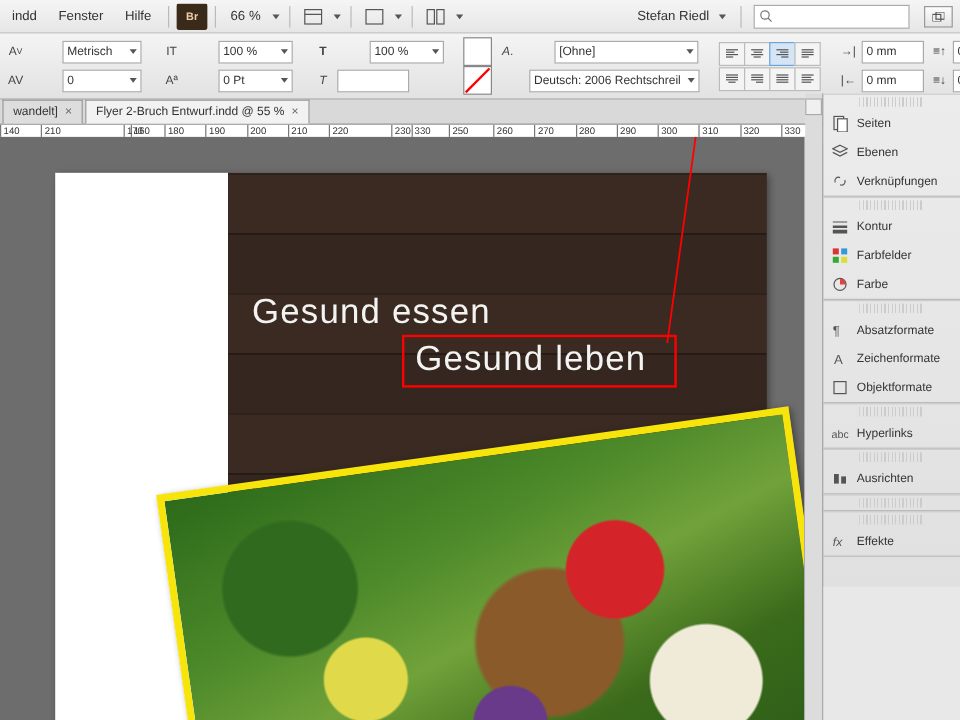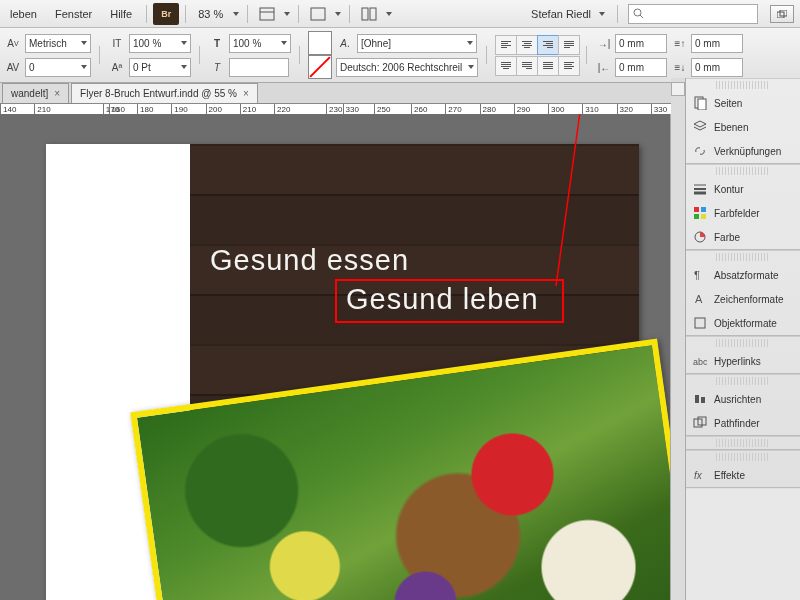--- a/index.html
+++ b/index.html
@@ -14,21 +14,21 @@
 .user{margin-left:auto;display:flex;align-items:center;gap:6px;padding-right:4px;}
 .searchbox{width:120px;height:18px;border:1px solid #aaa;background:#fff;display:flex;align-items:center;padding:0 4px;gap:4px;}
 .searchbox input{border:none;outline:none;font-size:11px;width:90px;}
 .winbtn{width:22px;height:16px;border:1px solid #999;background:linear-gradient(#fdfdfd,#e4e4e4);margin-left:6px;display:flex;align-items:center;justify-content:center;}
 
 .ctrlbar{height:50px;background:linear-gradient(#f4f4f4,#e2e2e2);border-bottom:1px solid #aaa;display:flex;align-items:center;padding:2px 4px;gap:4px;position:relative;}
 .ctrlcol{display:flex;flex-direction:column;gap:2px;}
 .ctrlrow{display:flex;align-items:center;gap:3px;height:22px;}
 .smicon{width:18px;height:16px;display:flex;align-items:center;justify-content:center;font-size:10px;color:#444;}
 .numfield{width:52px;height:17px;border:1px solid #aaa;background:#fff;font-size:10px;padding:0 3px;display:flex;align-items:center;}
-.selfield{height:17px;border:1px solid #aaa;background:#fff;font-size:10px;display:flex;align-items:center;padding:0 3px;gap:4px;}
+.selfield{height:17px;border:1px solid #aaa;background:#fff;font-size:10px;display:flex;align-items:center;padding:0 3px;gap:4px;margin-left:27px;}
 .selfield.after:after{content:"";border-left:3px solid transparent;border-right:3px solid transparent;border-top:4px solid #555;margin-left:auto;}
 .swatch{width:22px;height:22px;border:1px solid #888;background:#fff;position:relative;}
 .swatch .redline{position:absolute;width:28px;height:2px;background:red;top:10px;left:-3px;transform:rotate(-45deg);}
 .alignblk{display:grid;grid-template-columns:repeat(4,20px);grid-template-rows:repeat(2,20px);gap:1px;}
 .abtn{width:20px;height:18px;border:1px solid #bbb;background:#f4f4f4;display:flex;align-items:center;justify-content:center;}
 .abtn.active{background:#d5e5f5;border-color:#6aa6dd;}
 .lines{display:flex;flex-direction:column;gap:1px;}
 .lines i{display:block;height:1px;background:#555;}
 .spfield{display:flex;align-items:center;gap:2px;}
 .spfield .numfield{width:44px;}
@@ -69,28 +69,28 @@
 .phandle{height:8px;background:repeating-linear-gradient(90deg,#ccc 0,#ccc 1px,transparent 1px,transparent 3px);margin:2px 30px;}
 .rpanel .vstrip{position:absolute;left:-15px;top:0;width:14px;height:522px;background:#dcdcdc;border-right:1px solid #aaa;}
 .rpanel .vstrip .vbtn{width:12px;height:12px;margin:4px auto;border:1px solid #aaa;background:#f0f0f0;}
 
 svg{display:block;}
 </style>
 </head>
 <body>
 
 <div class="menubar">
-  <div class="menuitem">leben</div>
+  <div class="menuitem">indd</div>
   <div class="menuitem">Fenster</div>
   <div class="menuitem">Hilfe</div>
   <div class="sep"></div>
   <div class="iconbtn" style="background:#3a2a1a;color:#eca;font-weight:bold;font-size:9px;">Br</div>
   <div class="sep"></div>
   <div class="zoom">
-      <span>83 %</span>
+      <span>66 %</span>
       <div class="dd"></div>
     </div>
   <div class="sep"></div>
   <div class="iconbtn">
       <svg width="16" height="14">
         <rect x="1" y="1" width="14" height="12" fill="none" stroke="#555"></rect>
         <line x1="1" y1="5" x2="15" y2="5" stroke="#555"></line>
       </svg>
     </div>
     <div class="dd"></div>
@@ -276,21 +276,21 @@
       </div>
   </div>
 </div>
 
 <div class="tabbar">
   <div class="doctab inactive">
       <span>wandelt]</span>
       <span class="x">×</span>
     </div>
   <div class="doctab">
-      <span>Flyer 8-Bruch Entwurf.indd @ 55 %</span>
+      <span>Flyer 2-Bruch Entwurf.indd @ 55 %</span>
       <span class="x">×</span>
     </div>
 </div>
 
 <div class="ruler" id="ruler">
     <div class="tick" style="left: 0px;">
       <span>140</span>
     </div>
     <div class="tick" style="left: 34.25px;">
       <span>210</span>
@@ -484,29 +484,20 @@
         <div class="phandle"></div>
         <div class="pitem">
           <div class="picon">
             <svg width="14" height="14">
               <rect x="2" y="3" width="4" height="8" fill="#555"></rect>
               <rect x="8" y="5" width="4" height="6" fill="#555"></rect>
             </svg>
           </div>
           <span>Ausrichten</span>
         </div>
-        <div class="pitem">
-          <div class="picon">
-            <svg width="14" height="14">
-              <rect x="1" y="3" width="8" height="8" fill="none" stroke="#555"></rect>
-              <rect x="5" y="1" width="8" height="8" fill="none" stroke="#555"></rect>
-            </svg>
-          </div>
-          <span>Pathfinder</span>
-        </div>
       </div>
       <div class="pgroup">
         <div class="phandle"></div>
       </div>
       <div class="pgroup">
         <div class="phandle"></div>
         <div class="pitem">
           <div class="picon">
             <svg width="14" height="14">
               <text x="1" y="11" font-size="10" font-style="italic" fill="#555">fx</text>

